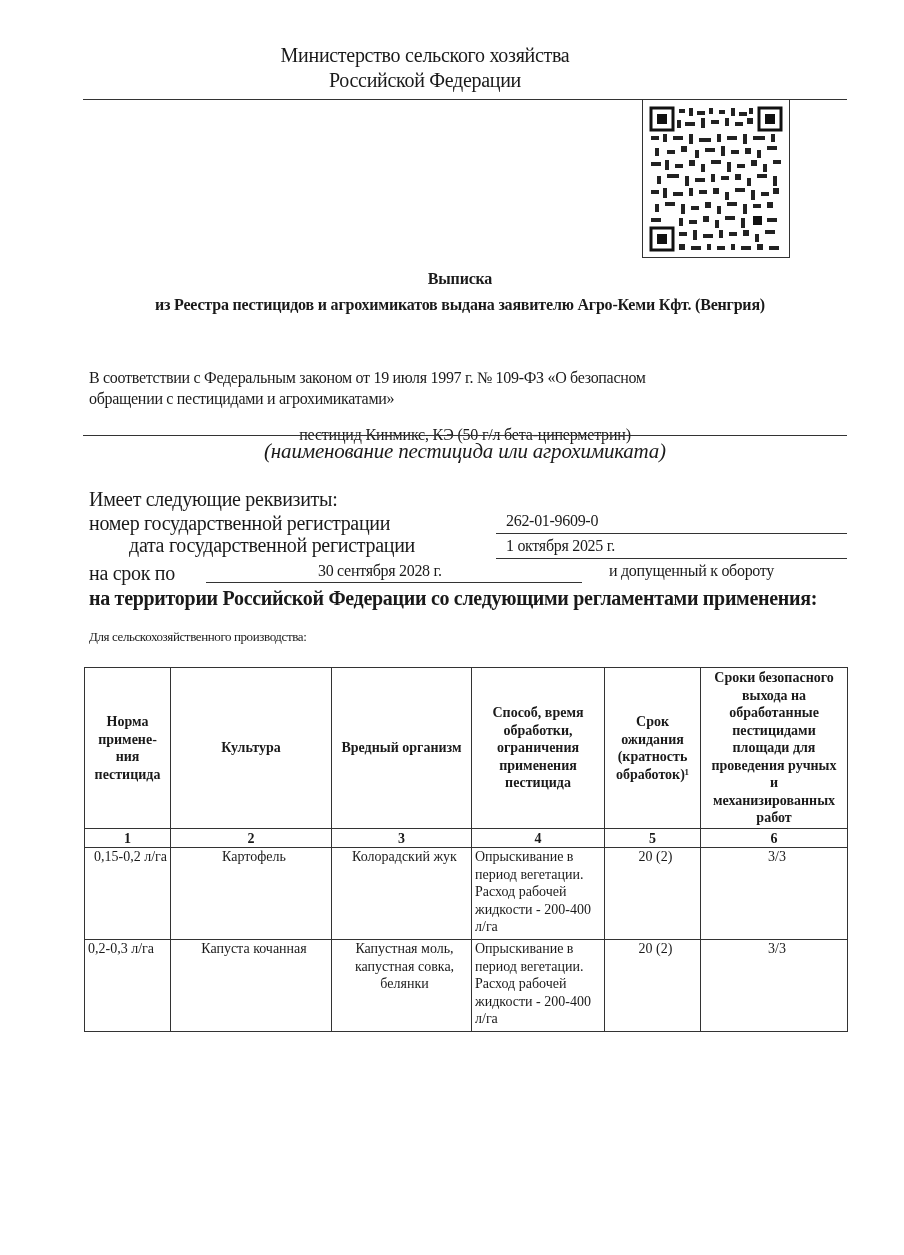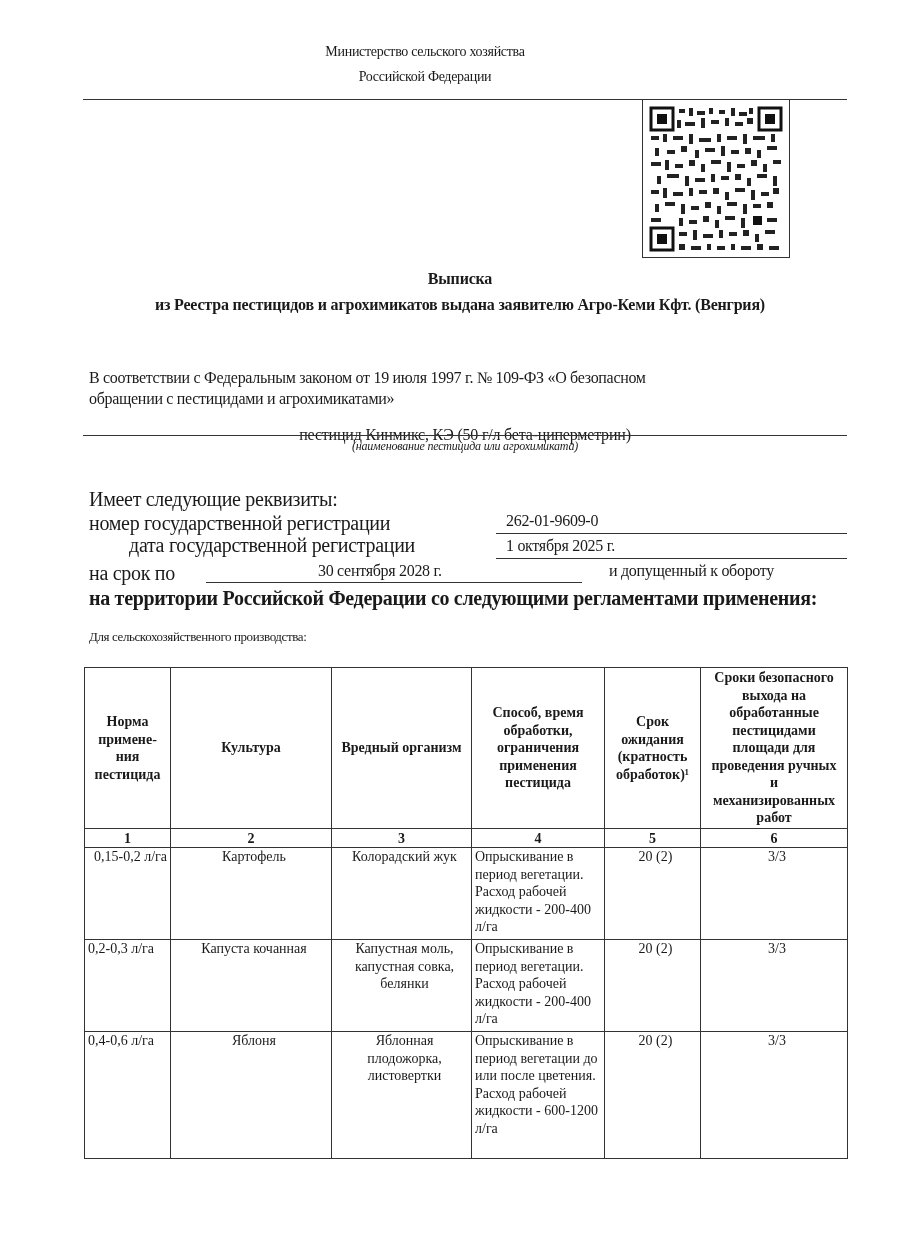--- a/index.html
+++ b/index.html
@@ -1,35 +1,35 @@
 <!DOCTYPE html>
 <html><head>
   <meta charset="utf-8">
   <style>
     html, body { margin: 0; padding: 0; background: #ffffff; }
     body {
       width: 904px; height: 1255px; position: relative; overflow: hidden;
       font-family: "Liberation Serif", "DejaVu Serif", serif; color: #1a1a1a;
     }
     .abs { position: absolute; }
-    .ministry { left: 0; width: 850px; text-align: center; font-size: 14px; letter-spacing: -0.3px; }
+    .ministry { left: 0; width: 850px; text-align: center; font-size: 20px; letter-spacing: -0.3px; }
     .ministry.l1 { top: 44px; }
     .ministry.l2 { top: 69px; }
     .hr-top { left: 83px; top: 99px; width: 764px; height: 0; border-top: 1.5px solid #333; }
     .qr { left: 642px; top: 100px; width: 146px; height: 157px; border: 1px solid #333; border-top: none; background: #fff; }
     .qr svg { position: absolute; left: 6px; top: 6px; }
     .title { left: 0; width: 904px; text-align: center; font-weight: bold; font-size: 16px; letter-spacing: -0.2px; }
     .title.t1 { top: 270px; left: 0; width: 920px; }
     .title.t2 { top: 296px; left: 0; width: 920px; }
     .para { left: 89px; font-size: 16px; letter-spacing: -0.3px; }
     .para.p1 { top: 369px; }
     .para.p2 { top: 390px; }
     .pest-name { left: 83px; width: 764px; top: 414px; text-align: center; font-size: 16px; letter-spacing: -0.2px; margin-top: 12px; }
     .hr-name { left: 83px; top: 435px; width: 764px; border-top: 1px solid #333; }
-    .pest-caption { left: 83px; width: 764px; top: 439px; text-align: center; font-size: 12px; font-style: italic; letter-spacing: -0.2px; }
+    .pest-caption { left: 83px; width: 764px; top: 439px; text-align: center; font-size: 21px; font-style: italic; letter-spacing: -0.2px; }
     .req { left: 89px; font-size: 20px; letter-spacing: -0.3px; }
     .req.r0 { top: 488px; }
     .req.r1 { top: 512px; }
     .req.r2 { top: 534px; margin-left: 40px; }
     .req.r3 { top: 562px; text-align: center; }
     .req.r4 { top: 587px; font-weight: bold; }
     .req-val { font-size: 16px; letter-spacing: -0.3px; }
     .v1 { left: 506px; top: 512px; }
     .u1 { left: 496px; top: 533px; width: 351px; border-top: 1px solid #333; }
     .v2 { left: 506px; top: 537px; }
@@ -269,22 +269,14 @@
       <td class="c">3/3</td>
     </tr>
     <tr class="r2">
       <td class="l">0,2-0,3  л/га</td>
       <td class="c">Капуста кочанная</td>
       <td class="c">Капустная моль, капустная совка, белянки</td>
       <td class="l">Опрыскивание в период вегетации. Расход рабочей жидкости - 200-400 л/га</td>
       <td class="c">20 (2)</td>
       <td class="c">3/3</td>
     </tr>
-    <tr class="r3">
-      <td class="l">0,4-0,6  л/га</td>
-      <td class="c">Яблоня</td>
-      <td class="c">Яблонная плодожорка, листовертки</td>
-      <td class="l">Опрыскивание в период вегетации до или после цветения. Расход рабочей жидкости - 600-1200 л/га</td>
-      <td class="c">20 (2)</td>
-      <td class="c">3/3</td>
-    </tr>
   </tbody>
 </table>
 
 </body></html>

